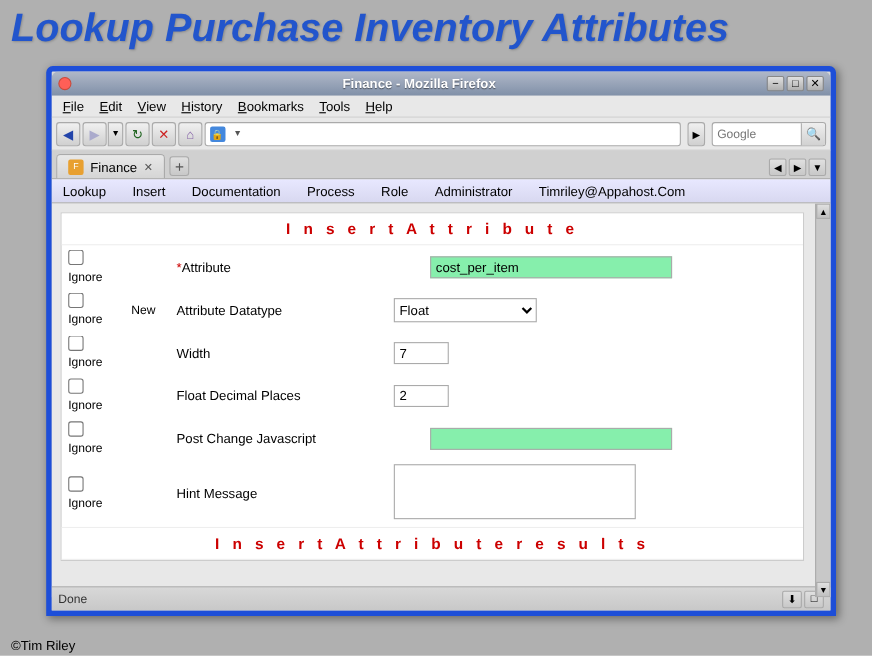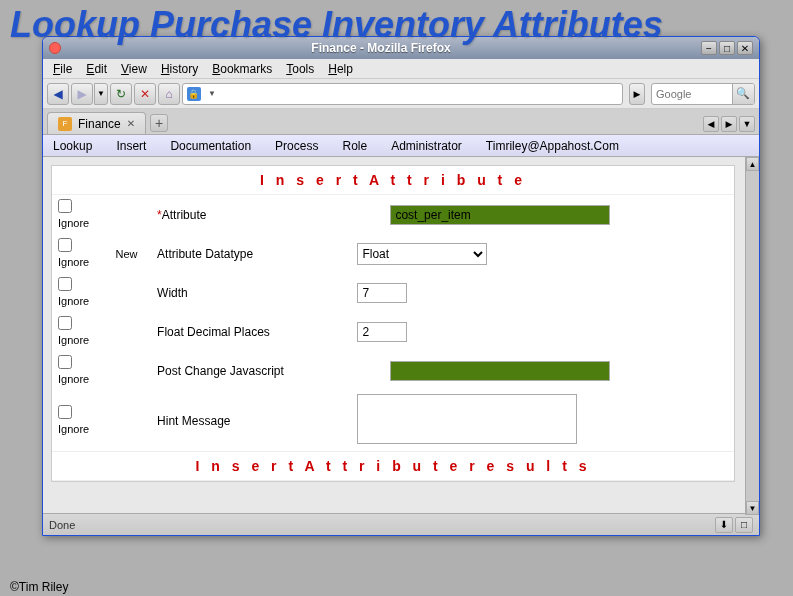--- a/index.html
+++ b/index.html
@@ -29,26 +29,26 @@
       font-size: 36px;
       color: #2255cc;
       font-weight: bold;
       font-style: italic;
       text-shadow: 1px 1px 2px rgba(0,0,0,0.2);
     }
 
     
     #firefox-window {
       position: absolute;
-      top: 36px;
+      top: 60px;
       left: 42px;
       width: 718px;
       height: 500px;
       background: #d9d9d9;
-      border: 1px solid #1d4ed8;
+      border: 5px solid #1d4ed8;
       border-radius: 6px 6px 0 0;
       box-shadow: 2px 2px 8px rgba(0,0,0,0.4);
       overflow: hidden;
     }
 
     
     #titlebar {
       background: linear-gradient(to bottom, #b0b8c8, #8090a8);
       height: 22px;
       display: flex;
@@ -356,21 +356,21 @@
     }
     .form-field-label .required {
       color: #cc0000;
     }
     .form-input {
       width: 220px;
       height: 20px;
       border: 1px solid #aaa;
       padding: 2px 4px;
       font-size: 12px;
-      background: #4d7c0f;
+      background: #86efac;
       margin-left: 33px;
     }
     .form-checkbox {
       width: 14px;
       height: 14px;
     }
     .ignore-label {
       font-size: 11px;
       color: #000;
     }

